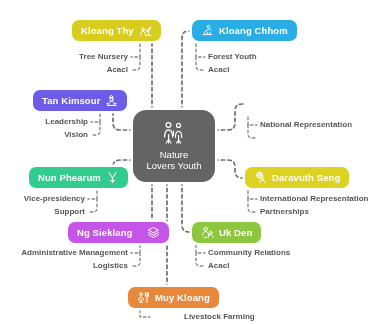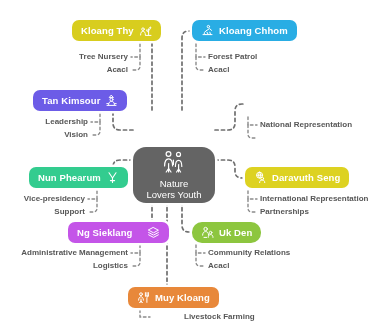--- a/index.html
+++ b/index.html
@@ -121,21 +121,21 @@
       <path d="M140,245 L140,253 L131,253"></path>
       <path d="M140,253 L140,262 Q140,266 136,266 L131,266"></path>
 
       <path d="M196,245 L196,253 L205,253"></path>
       <path d="M196,253 L196,262 Q196,266 200,266 L205,266"></path>
 
       <path d="M140,310 L140,317 L150,317"></path>
     </g>
   </svg>
 
-  <div id="center" style="left:133px;top:110px;width:82px;height:56px;margin-top:37px;">
+  <div id="center" style="left:133px;top:110px;width:82px;height:72px;">
     <span class="cico">
       <svg viewBox="0 0 26 24" fill="none" stroke="#ffffff" stroke-width="1.2" stroke-linecap="round" stroke-linejoin="round">
         <circle cx="7.5" cy="4" r="2.4"></circle>
         <circle cx="17.5" cy="4.4" r="2"></circle>
         <path d="M3.6 16 C3.6 11.2 5.2 8.8 7.6 8.8 C10 8.8 11.6 11.2 11.6 16"></path>
         <path d="M7.6 13.6 L7.6 22"></path>
         <path d="M5.2 22 L7.6 18.6 L10 22"></path>
         <path d="M14.4 16.4 C14.4 12.4 15.8 10.4 17.6 10.4 C19.4 10.4 20.8 12.4 20.8 16.4"></path>
         <path d="M17.6 14.6 L17.6 22"></path>
         <path d="M15.6 22 L17.6 19 L19.6 22"></path>
@@ -220,21 +220,21 @@
     <span class="lbl">Ng Sieklang</span>
     <span class="ico">
       <svg viewBox="0 0 13 13" fill="none" stroke="#ffffff" stroke-width="1" stroke-linecap="round" stroke-linejoin="round">
         <path d="M6.5 1.6 L11.4 4.2 L6.5 6.8 L1.6 4.2 Z"></path>
         <path d="M1.6 6.5 L6.5 9.1 L11.4 6.5"></path>
         <path d="M1.6 8.8 L6.5 11.4 L11.4 8.8"></path>
       </svg>
     </span>
   </div>
 
-  <div class="node" style="left:192px;top:222px;background:#8dc63f;border-radius:10px;">
+  <div class="node" style="left:192px;top:222px;background:#8dc63f;">
     <span class="ico">
       <svg viewBox="0 0 13 13" fill="none" stroke="#ffffff" stroke-width="1" stroke-linecap="round" stroke-linejoin="round">
         <circle cx="4.6" cy="3" r="1.7"></circle>
         <path d="M1.6 9.2 C1.6 6.6 3 5.6 4.6 5.6 C6.2 5.6 7.6 6.6 7.6 9.2"></path>
         <circle cx="9.6" cy="6.6" r="1.3"></circle>
         <path d="M7.2 11.4 C7.2 9.4 8.2 8.6 9.6 8.6 C11 8.6 12 9.4 12 11.4"></path>
         <path d="M3 11.4 L5.6 11.4"></path>
       </svg>
     </span>
     <span class="lbl">Uk Den</span>
@@ -252,21 +252,21 @@
         <path d="M11.4 1.6 L11.4 5"></path>
         <path d="M8.4 5 L11.4 5 L9.9 6.4 L9.9 11.4"></path>
       </svg>
     </span>
     <span class="lbl">Muy Kloang</span>
   </div>
 
   <div class="leaf r" style="left:40px;top:52px;width:88px;">Tree Nursery</div>
   <div class="leaf r" style="left:40px;top:65px;width:88px;">Acacl</div>
 
-  <div class="leaf" style="left:208px;top:52px;">Forest Patrol</div>
+  <div class="leaf" style="left:208px;top:52px;">Forest Youth</div>
   <div class="leaf" style="left:208px;top:65px;">Acacl</div>
 
   <div class="leaf r" style="left:0px;top:117px;width:88px;">Leadership</div>
   <div class="leaf r" style="left:0px;top:130px;width:88px;">Vision</div>
 
   <div class="leaf" style="left:260px;top:120px;">National Representation</div>
 
   <div class="leaf r" style="left:0px;top:194px;width:85px;">Vice-presidency</div>
   <div class="leaf r" style="left:0px;top:207px;width:85px;">Support</div>
 

